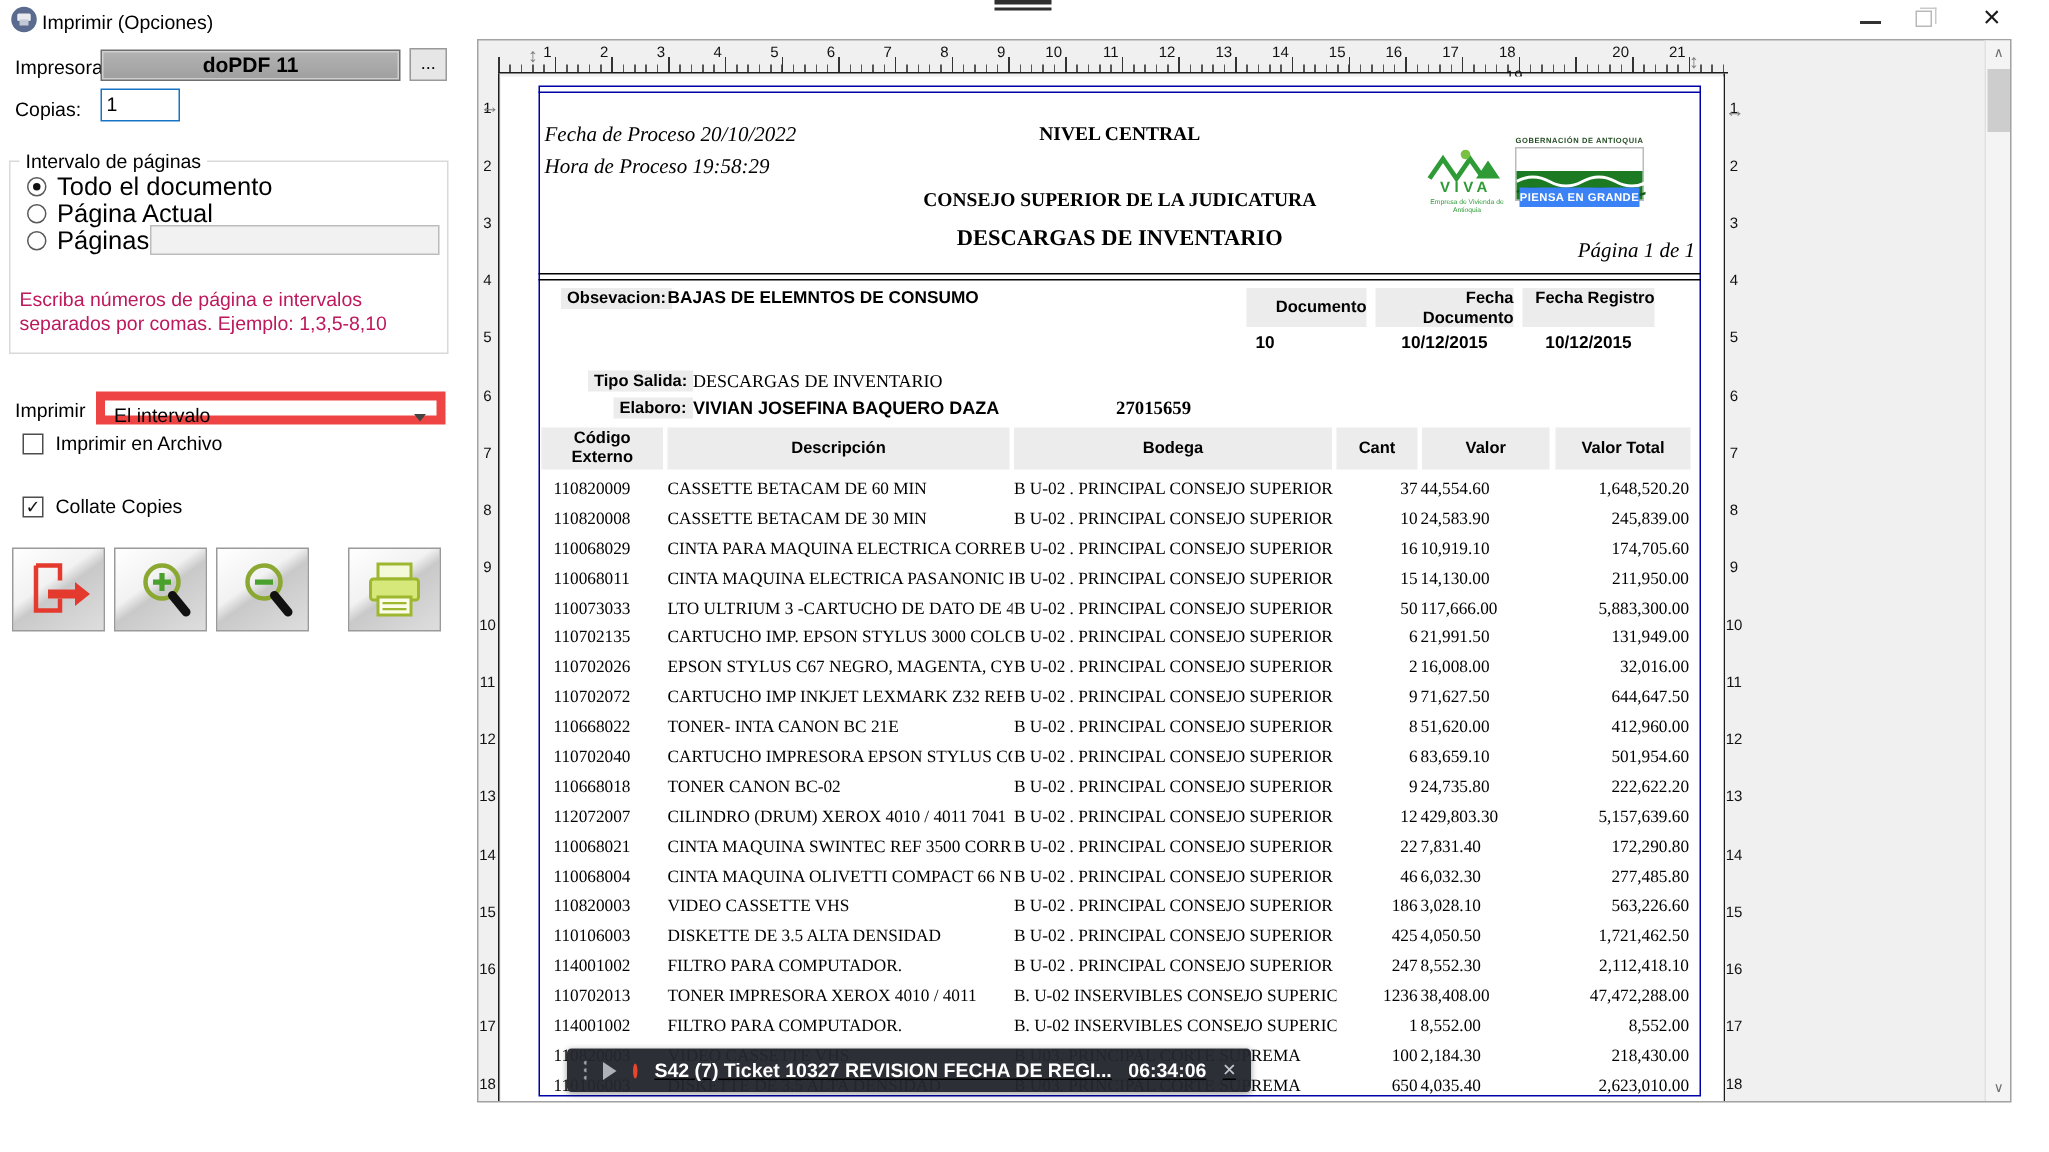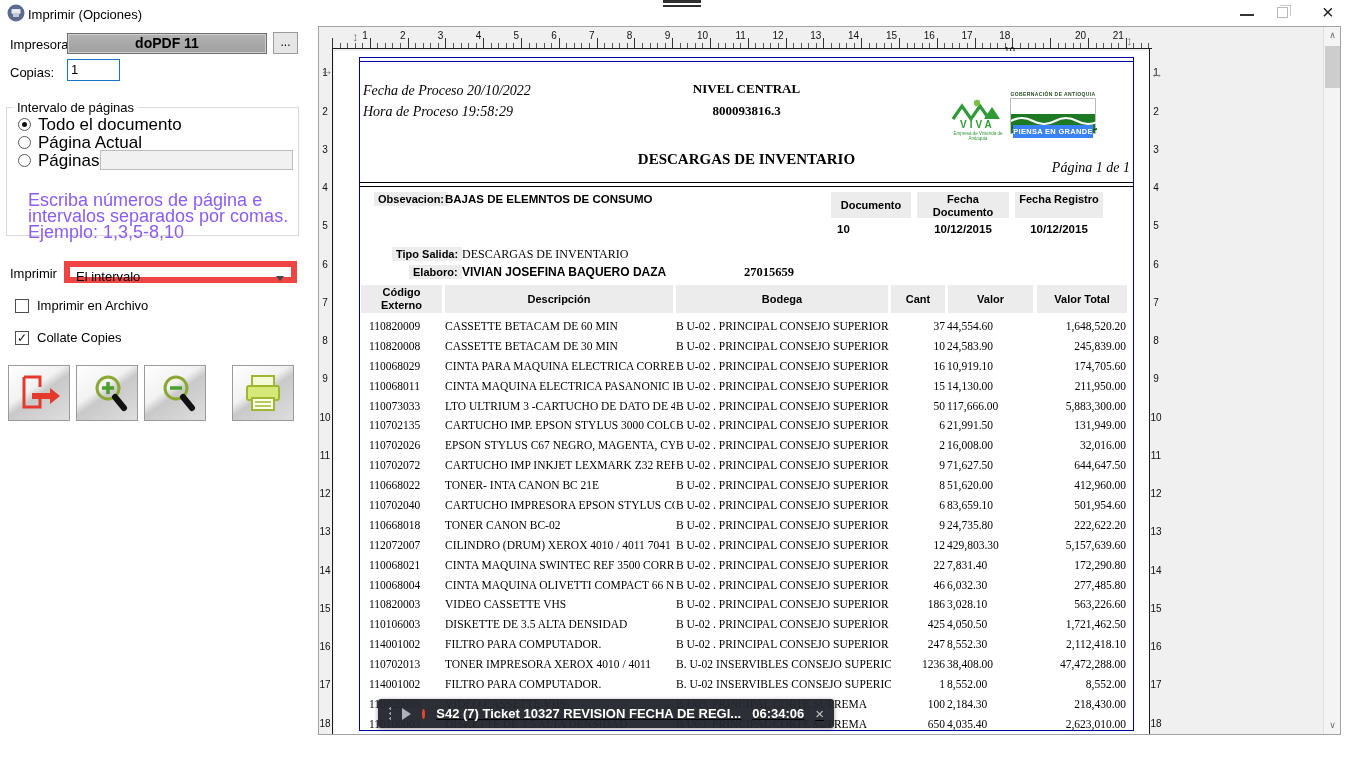--- a/index.html
+++ b/index.html
@@ -26,21 +26,21 @@
                 font-size:12px; text-align:center; line-height:18px; }
   .copies-input { left:67px; top:59px; width:53px; height:22px; border:1px solid #1873c4; background:#fff;
                   font-size:13px; padding:2px 3px; }
   .groupbox { left:6px; top:107px; width:293px; height:129px; border:1px solid #d9d9d9; }
   .legend { left:13px; top:100px; background:#fff; padding:0 4px; font-size:13px; }
   .radio-row { position:absolute; left:18px; height:15px; display:flex; align-items:center; gap:7px; }
   .radio { width:13px; height:13px; border:1px solid #595959; border-radius:50%; background:#fff; position:relative; }
   .radio.on:after { content:""; position:absolute; left:3px; top:3px; width:5px; height:5px; border-radius:50%; background:#111; }
   .radio-label { font-size:17px; }
   .pages-input { left:100px; top:150px; width:193px; height:20px; background:#f1f1f1; border:1px solid #bdbdbd; }
-  .hint { left:28px; top:192px; width:282px; font-size:18px; line-height:16px; color:#8b5cf6; }
+  .hint { left:13px; top:192px; width:282px; font-size:13px; line-height:16px; color:#be185d; }
   .select { left:64px; top:261px; width:233px; height:22px; background:#fff; border:6px solid #ef4444;
             font-size:13px; padding:2px 6px; line-height:16px; }
   .select .chev { position:absolute; right:7px; top:9px; width:0; height:0;
                   border-left:4px solid transparent; border-right:4px solid transparent; border-top:5px solid #444; }
   .check-row { position:absolute; left:15px; display:flex; align-items:center; gap:8px; height:15px; }
   .checkbox { width:14px; height:14px; border:1px solid #4d4d4d; background:#fff; font-size:12px; line-height:13px;
               text-align:center; color:#111; }
   .check-label { font-size:13px; }
   .tool-btn { top:365px; width:62px; height:56px; border:1px solid #9a9a9a;
               background:linear-gradient(145deg,#ffffff 0%,#f2f2f2 40%,#c9c9c9 52%,#dedede 100%); }
@@ -71,21 +71,21 @@
   .sb-thumb { position:absolute; left:1px; top:19px; width:15px; height:42px; background:#cdcdcd; }
 
   
   .blue-box { position:absolute; left:25px; top:6px; width:775px; height:674px; border:1px solid #0000a8; }
   .blue-inner-top { position:absolute; left:25px; top:10px; width:775px; border-top:1px solid #0000a8; }
   .doc-serif { font-family:"Liberation Serif", serif; }
   .doc-ital { font-family:"Liberation Serif", serif; font-style:italic; font-size:14px; }
   .doc-center { position:absolute; left:25px; width:775px; text-align:center; font-family:"Liberation Serif", serif; font-weight:bold; }
   .dline { position:absolute; left:25px; width:775px; height:5px; border-top:1px solid #000; border-bottom:1px solid #000; }
   .gray-lbl { position:absolute; background:#ececec; font-size:11px; font-weight:bold; padding:1px 4px; white-space:nowrap; }
-  .hdr-cell { position:absolute; background:#ececec; font-size:11px; font-weight:bold; text-align:center; line-height:13px; padding-top:1px; }
+  .hdr-cell { position:absolute; background:#ececec; font-size:11px; font-weight:bold; text-align:right; line-height:13px; padding-top:1px; }
   .val-sans { position:absolute; font-size:11.5px; font-weight:bold; }
   .thead-cell { position:absolute; top:234px; height:28px; background:#ececec; font-size:11px; font-weight:bold;
                 text-align:center; line-height:13px; padding-top:1px; }
   .rows { position:absolute; left:0; top:266px; width:815px; }
   .trow { position:relative; height:19.9px; }
   .tc { position:absolute; top:0; font-family:"Liberation Serif", serif; font-size:11.5px; line-height:19.9px; white-space:nowrap; }
   .c0 { left:35px;  width:74px; }
   .c1 { left:111px; width:230px; overflow:hidden; }
   .c2 { left:342px; width:215px; overflow:hidden; }
   .c3 { left:557px; width:54px;  text-align:right; }
@@ -152,21 +152,21 @@
   </div>
 <div class="abs pages-input"></div>
 <div class="abs hint">Escriba números de página e intervalos separados por comas. Ejemplo: 1,3,5-8,10</div>
 
 <div class="abs lbl" style="left:10px;top:266px">Imprimir</div>
 <div class="abs select">
   <span>El intervalo</span>
   <span class="chev"></span>
 </div>
 <div>
-    <div class="check-row" style="top: 298px; align-items: center;">
+    <div class="check-row" style="top: 288px; align-items: center;">
       <span class="checkbox"></span>
       <span class="check-label">Imprimir en Archivo</span>
     </div>
     <div class="check-row" style="top: 330px;">
       <span class="checkbox">✓</span>
       <span class="check-label">Collate Copies</span>
     </div>
   </div>
 
 <div class="abs tool-btn" style="left:8px">
@@ -272,21 +272,21 @@
   <span class="cursor-glyph" style="left:831px;top:39px">↔</span>
 
   <div class="page">
     <div class="blue-box"></div>
     <div class="blue-inner-top"></div>
 
     <div class="abs doc-ital" style="left:29px;top:32px">Fecha de Proceso 20/10/2022</div>
     <div class="abs doc-ital" style="left:29px;top:53px">Hora de Proceso 19:58:29</div>
 
     <div class="doc-center" style="top:30px;font-size:13px">NIVEL CENTRAL</div>
-    <div class="doc-center" style="top:52px;font-size:13px">800093816.3</div>
+    <div class="doc-center" style="top:74px;font-size:13px">CONSEJO SUPERIOR DE LA JUDICATURA</div>
     <div class="doc-center" style="top:100px;font-size:15px">DESCARGAS DE INVENTARIO</div>
 
     <div class="viva-logo">
       <svg width="54" height="30" viewBox="0 0 54 30">
         <polyline points="2,20 11,7 20,20 29,7 36,17" fill="none" stroke="#2e9b36" stroke-width="3.2"></polyline>
         <polygon points="33,20 41,8 49,20" fill="#2e9b36"></polygon>
         <circle cx="26" cy="4" r="3.2" fill="#7ac143"></circle>
         <text x="9" y="29" font-size="10" font-weight="bold" fill="#2e9b36" letter-spacing="3" font-family="Liberation Sans, sans-serif">VIVA</text>
       </svg>
       <div style="font-size:4.5px;color:#2e9b36;text-align:center;margin-top:-2px">Empresa de Vivienda de Antioquia</div>

